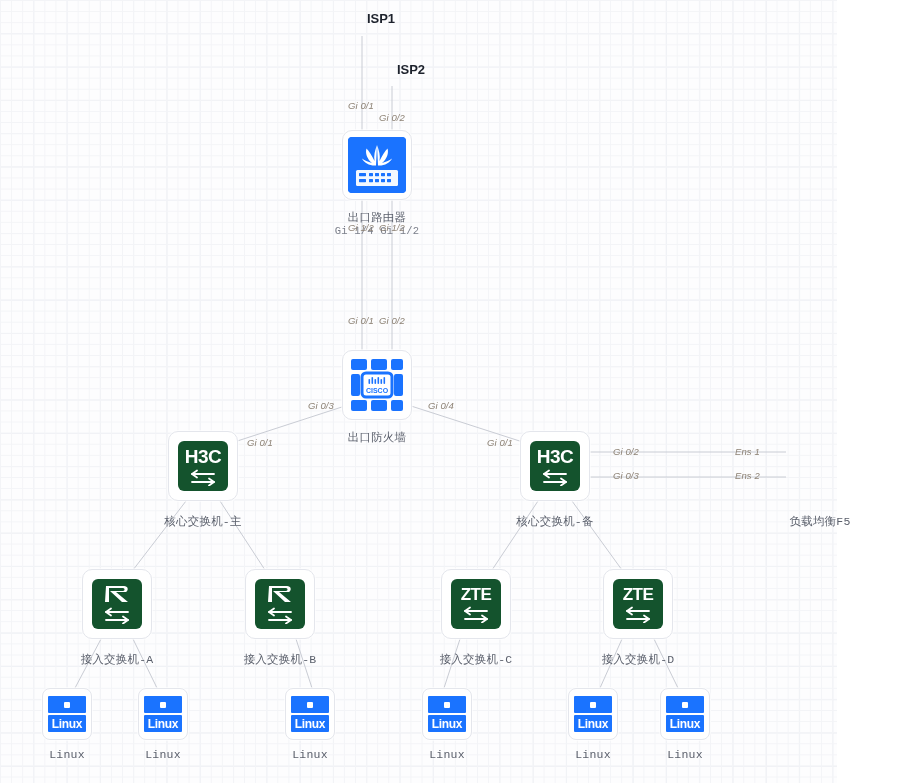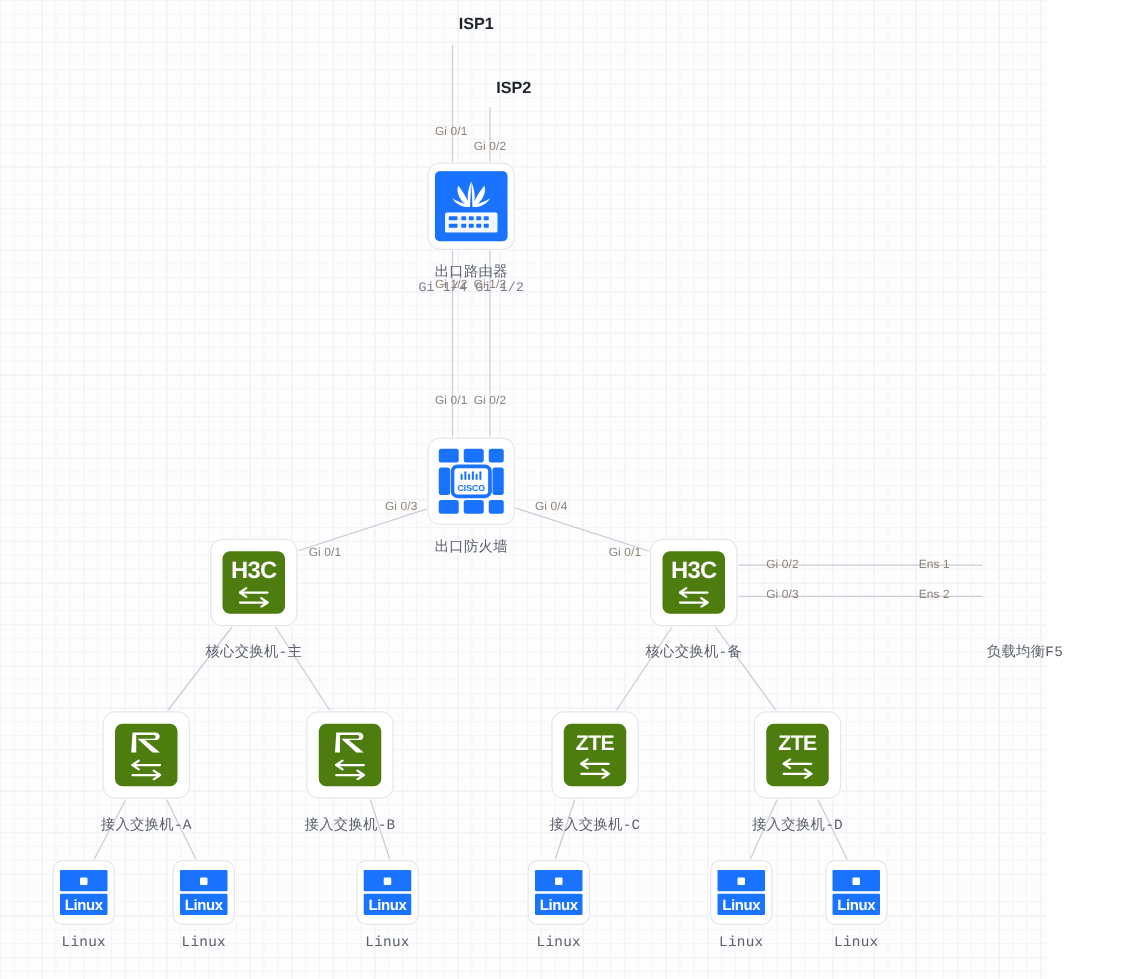--- a/index.html
+++ b/index.html
@@ -31,21 +31,21 @@
     border:1px solid #e4e6ec;
     border-radius:9px;
     display:flex;align-items:center;justify-content:center;
     box-shadow:0 0 0 1px rgba(255,255,255,0.6);
   }
   .node.big{width:70px;height:70px;border-radius:10px;}
   .node.srv{width:50px;height:52px;border-radius:8px;}
 
   .glyph{
     width:50px;height:50px;border-radius:6px;
-    background:#4d7c0f;
+    background:#14532d;
     display:flex;flex-direction:column;
     align-items:center;justify-content:center;
     color:#ffffff;
     line-height:1;
   }
   .glyph .brand{
     font-weight:bold;letter-spacing:-0.5px;
   }
   .brand-h3c{font-size:19px;}
   .brand-zte{font-size:17px;letter-spacing:0px;}
@@ -101,20 +101,21 @@
     white-space:nowrap;
     transform:translateX(-50%);
   }
   .portlbl{
     position:absolute;
     font-size:9.5px;
     color:#8d8275;
     white-space:nowrap;
     background:transparent;
     letter-spacing:0.1px;
+    font-style:italic;
   }
 </style>
 </head>
 <body>
 
 <div id="canvas">
 
   <svg id="edges" viewBox="0 0 900 783" xmlns="http://www.w3.org/2000/svg">
     <g stroke="#c9ccd4" stroke-width="1" fill="none">
 

